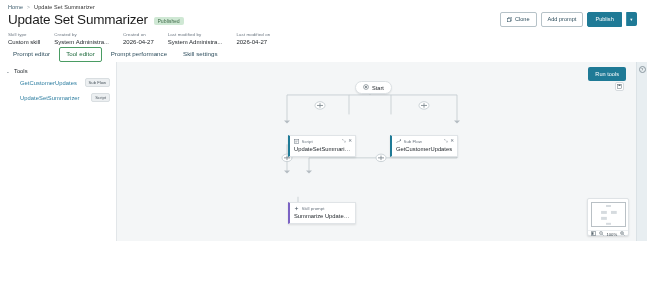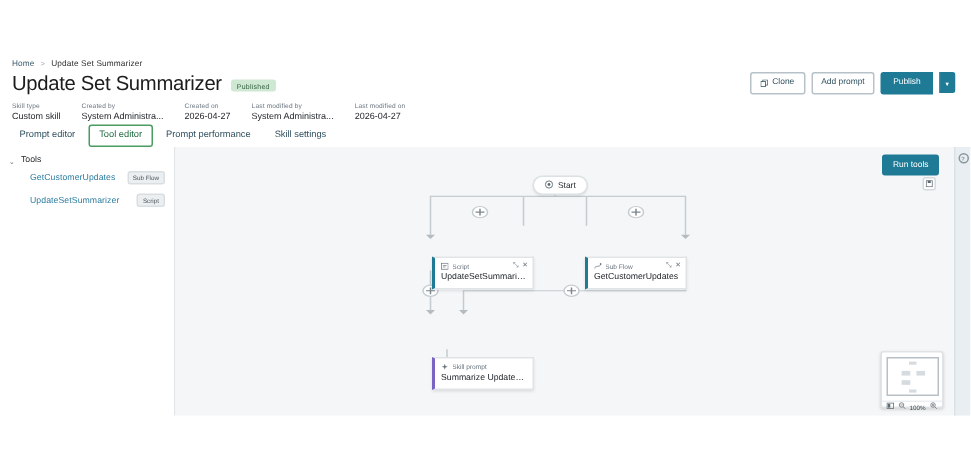--- a/index.html
+++ b/index.html
@@ -3,21 +3,21 @@
 <meta charset="utf-8">
 <style>
   * { box-sizing: border-box; margin: 0; padding: 0; }
   html, body {
     width: 647px; height: 301px;
     font-family: "Liberation Sans", sans-serif;
     background: #ffffff;
     color: #2e2e2e;
     overflow: hidden;
   }
-  #app { position: relative; width: 647px; height: 241px; margin-top: 36px; }
+  #app { position: relative; width: 647px; height: 241px; }
 
   
   .breadcrumb {
     display: flex; align-items: center; gap: 4px;
     padding: 4px 8px 0 8px;
     font-size: 5.5px; color: #4a4a4a; letter-spacing: .1px;
   }
   .breadcrumb .crumb-link { color: #3b5a6b; }
   .breadcrumb .sep { color: #9aa5ab; font-size: 5px; }
   .breadcrumb .crumb-current { color: #2e2e2e; }

